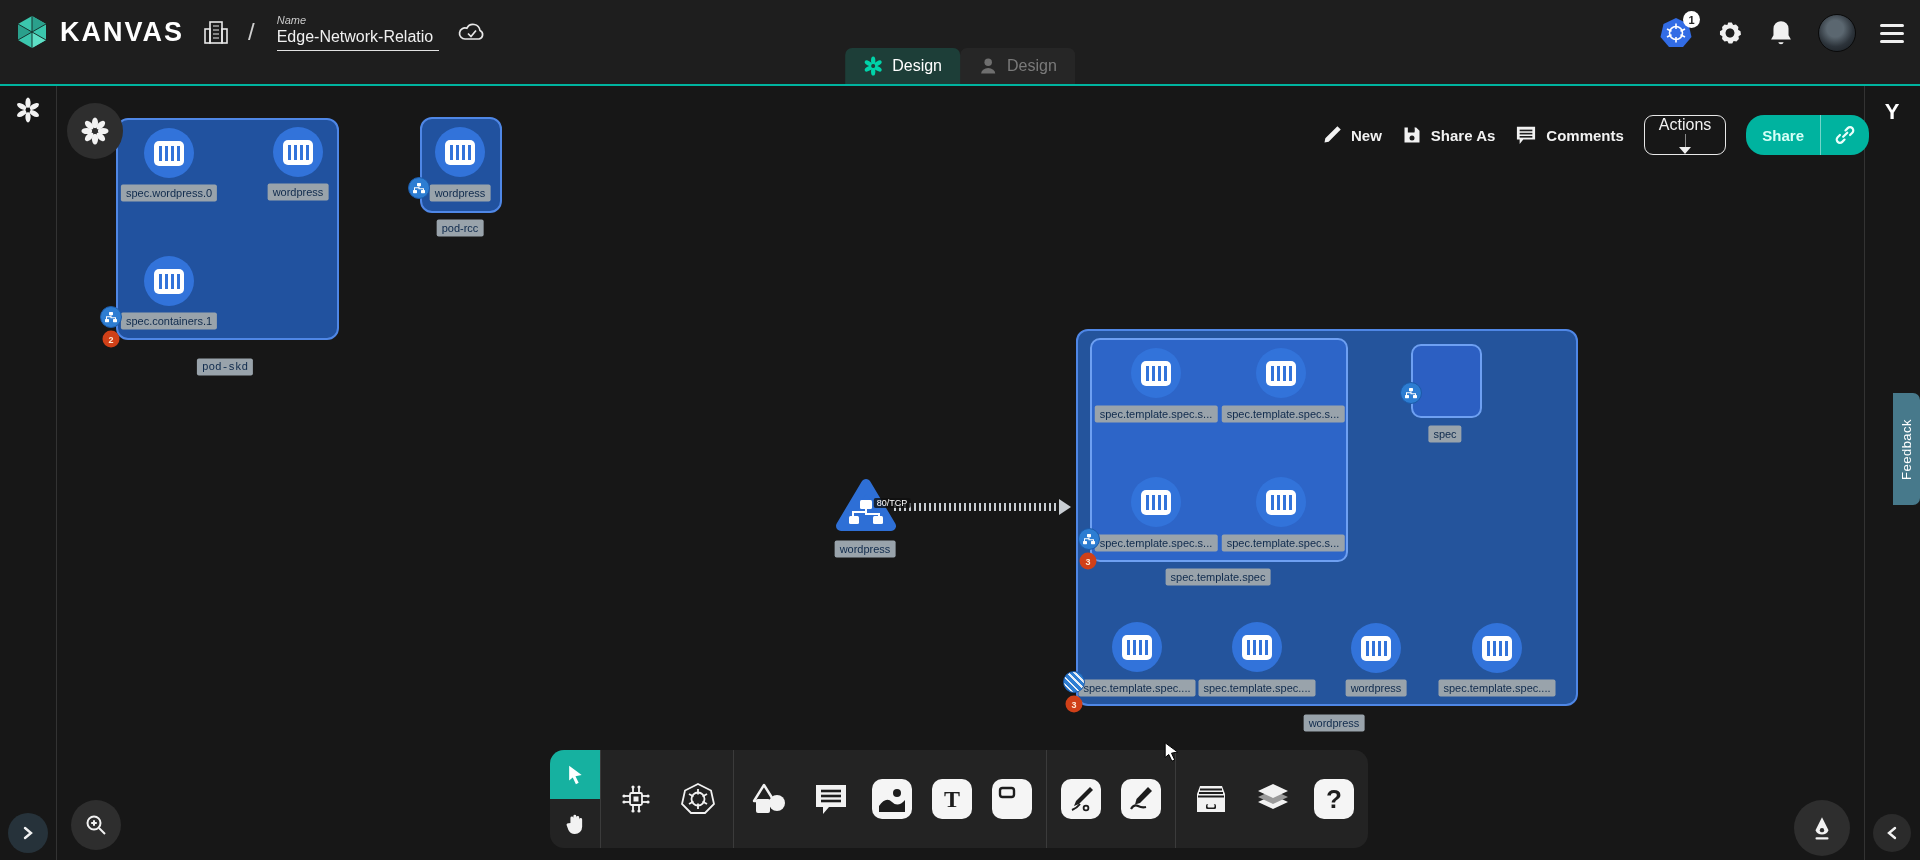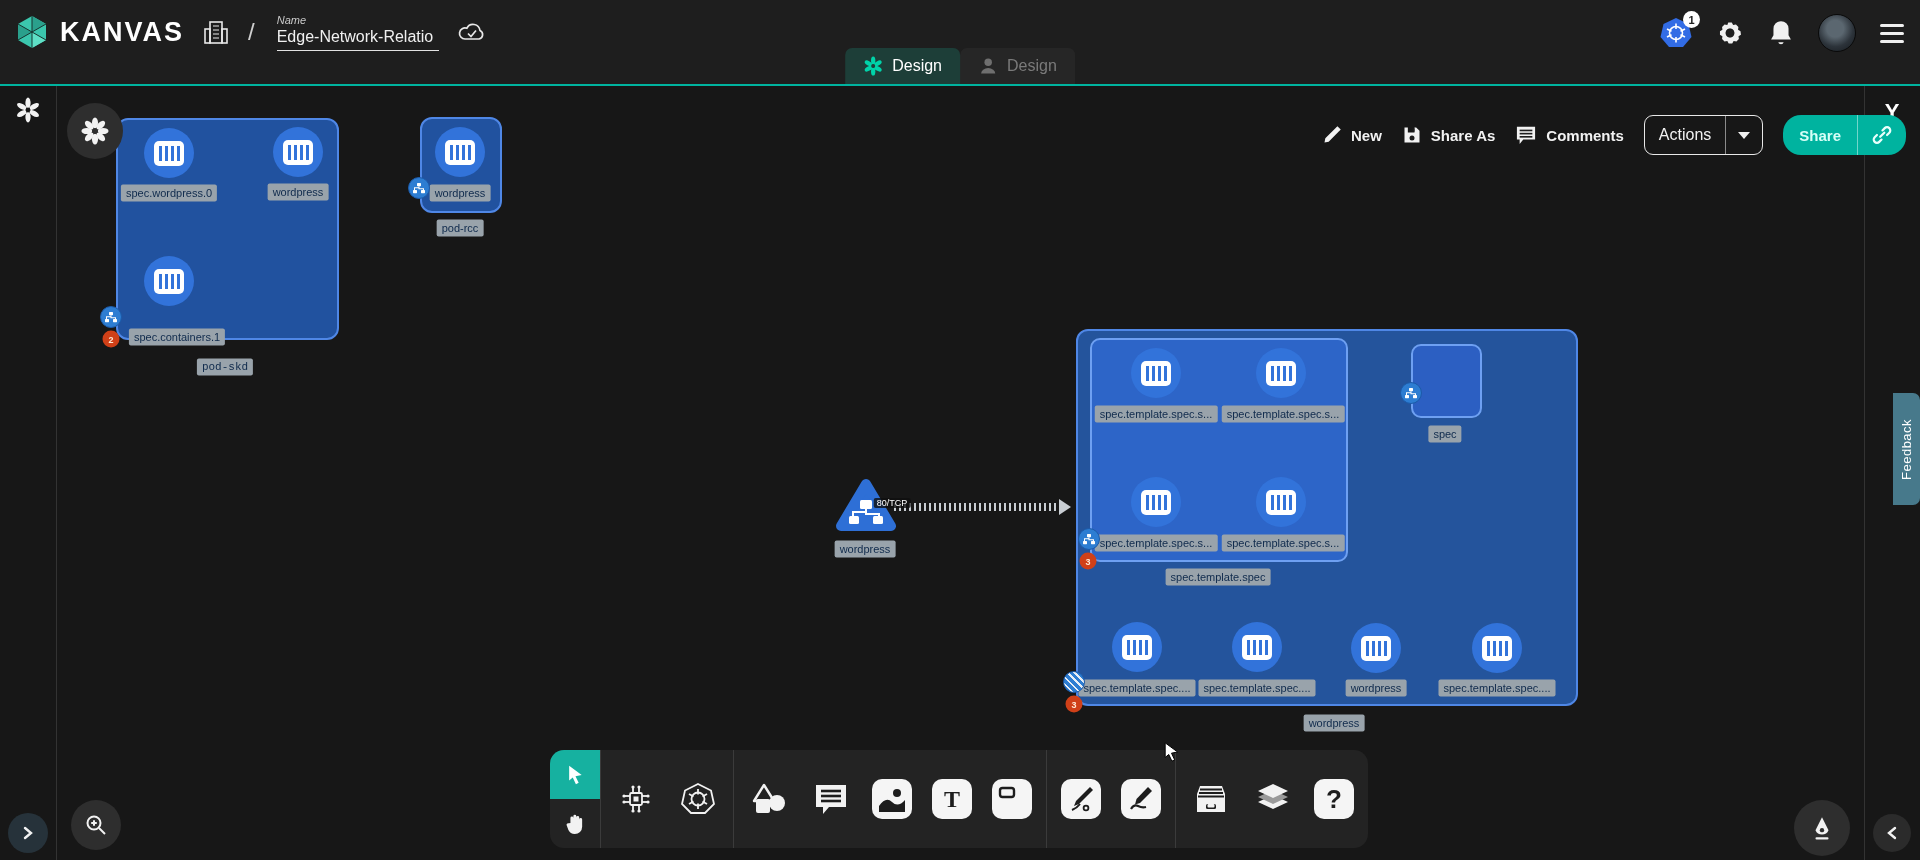--- a/index.html
+++ b/index.html
@@ -22,21 +22,21 @@
   .header-right { position:absolute; right:16px; top:0; height:66px; display:flex; align-items:center; gap:24px; }
   .k8s-wrap { position:relative; width:32px; height:32px; }
   .k8s-badge { position:absolute; top:-6px; right:-8px; width:17px; height:17px; background:#fff; color:#222; border-radius:50%; font-size:11px; font-weight:bold; display:flex; align-items:center; justify-content:center; }
   .avatar { width:38px; height:38px; border-radius:50%; background:radial-gradient(circle at 45% 38%, #5b6770 0 28%, #2c333a 60%, #14181c 100%); border:1px solid #0a0a0a; }
   .hamburger { display:flex; flex-direction:column; gap:5px; }
   .hamburger span { display:block; width:24px; height:3px; background:#f0f0f0; border-radius:2px; }
 
   
   .action-bar { position:absolute; top:113px; left:1322px; height:44px; display:flex; align-items:center; gap:20px; z-index:15; color:#f2f2f2; }
   .action-item { display:flex; align-items:center; gap:9px; font-size:15px; font-weight:bold; cursor:pointer; }
-  .btn-actions { display:flex; align-items:center; height:40px; border:1px solid #e8e8e8; border-radius:9px; overflow:hidden; }
+  .btn-actions { display:flex; align-items:center; height:40px; border:1px solid #e8e8e8; border-radius:9px; overflow:hidden;flex-direction:column; }
   .btn-actions .lbl { padding:0 14px; font-size:16px; }
   .btn-actions .sep { width:1px; height:40px; background:#8b8b8b; }
   .btn-actions .caret { padding:0 12px; display:flex; align-items:center; }
   .caret i { display:block; width:0; height:0; border-left:6px solid transparent; border-right:6px solid transparent; border-top:7px solid #f0f0f0; }
   .btn-share { display:flex; align-items:center; height:40px; background:#00b39f; border-radius:18px; overflow:hidden; color:#eafffb; }
   .btn-share .lbl { padding:0 16px; font-size:15px; font-weight:bold; color:#d7fff7; }
   .btn-share .sep { width:1px; height:40px; background:rgba(255,255,255,0.45); }
   .btn-share .link { padding:0 13px; display:flex; align-items:center; }
 
   
@@ -330,21 +330,21 @@
     </div>
   <div class="chip" style="left:298px;top:192px;">wordpress</div>
   <div class="circle-node" style="left:169px;top:281px;">
       <span class="cbox">
         <i></i>
         <i></i>
         <i></i>
         <i></i>
       </span>
     </div>
-  <div class="chip" style="left:177px;top:321px;margin-top:16px;">spec.containers.1</div>
+  <div class="chip" style="left:169px;top:321px;">spec.containers.1</div>
   <span class="pod-dot" style="left:111px;top:317px;">
     <svg width="12" height="11" viewBox="0 0 12 11" fill="#fff">
         <rect x="4" y="0" width="4" height="3.2" rx="0.6"></rect>
         <rect x="0" y="7" width="4" height="3.2" rx="0.6"></rect>
         <rect x="8" y="7" width="4" height="3.2" rx="0.6"></rect>
         <path d="M5.5 3.2 h1 v2 h-4.5 v1.8 h-1 v-2.8 h4.5 z M6.5 3.2 v2 h4.5 v2.8 h-1 v-1.8 h-4.5 v-3z"></path>
       </svg>
   </span>
   <span class="nbadge" style="left:111px;top:339px;">2</span>
   <div class="chip" style="left:225px;top:367px;font-family:Liberation Mono, monospace;">pod-skd</div>

